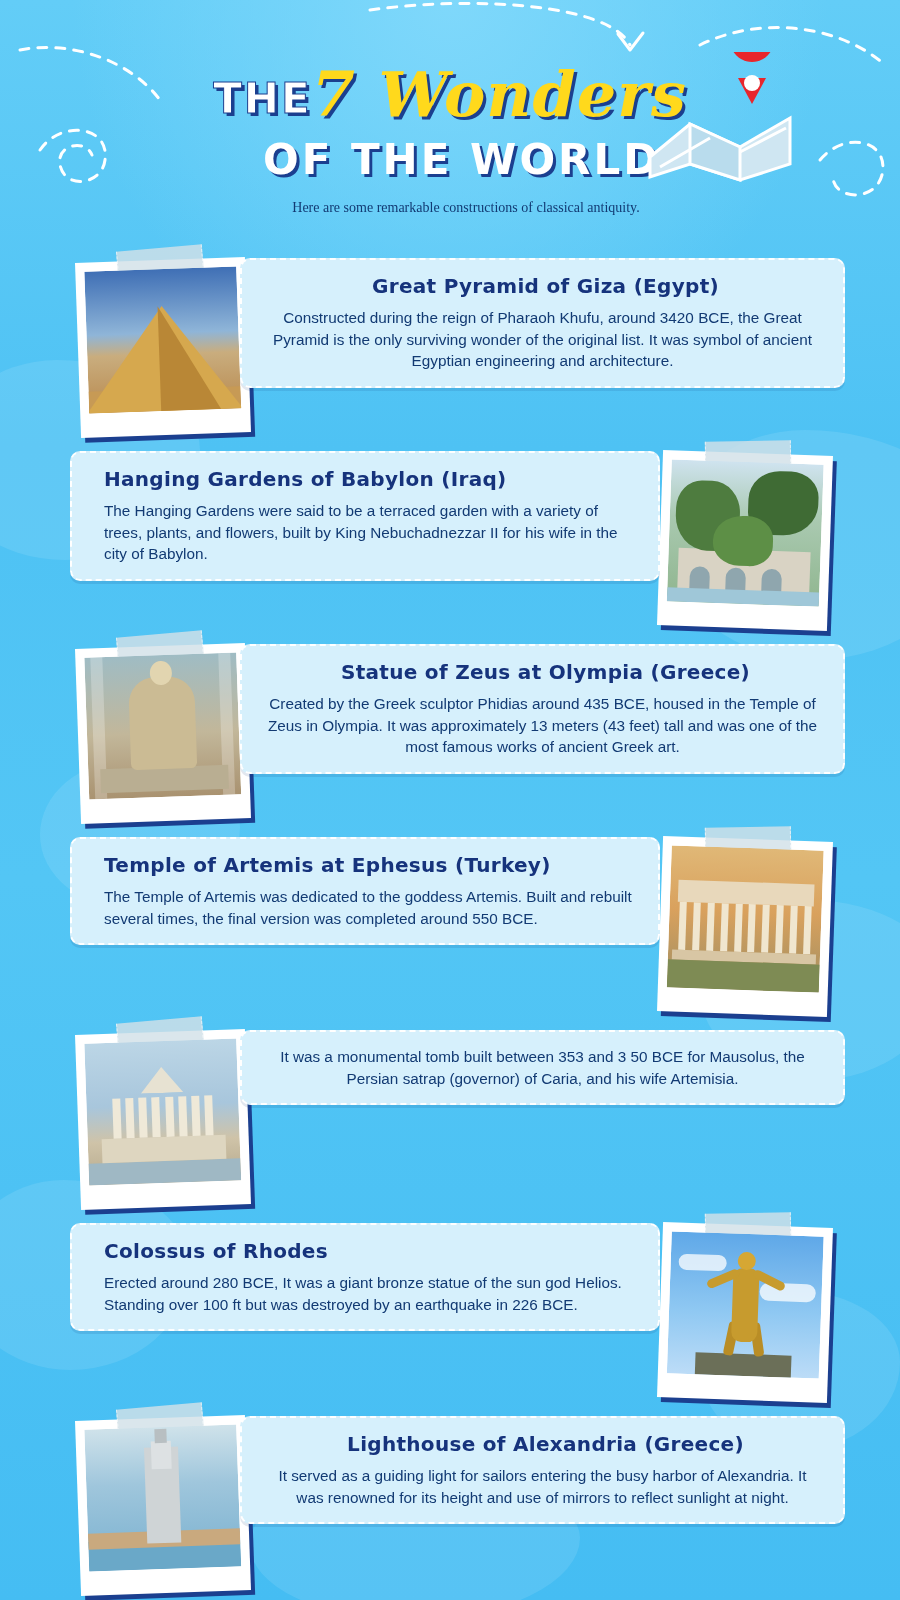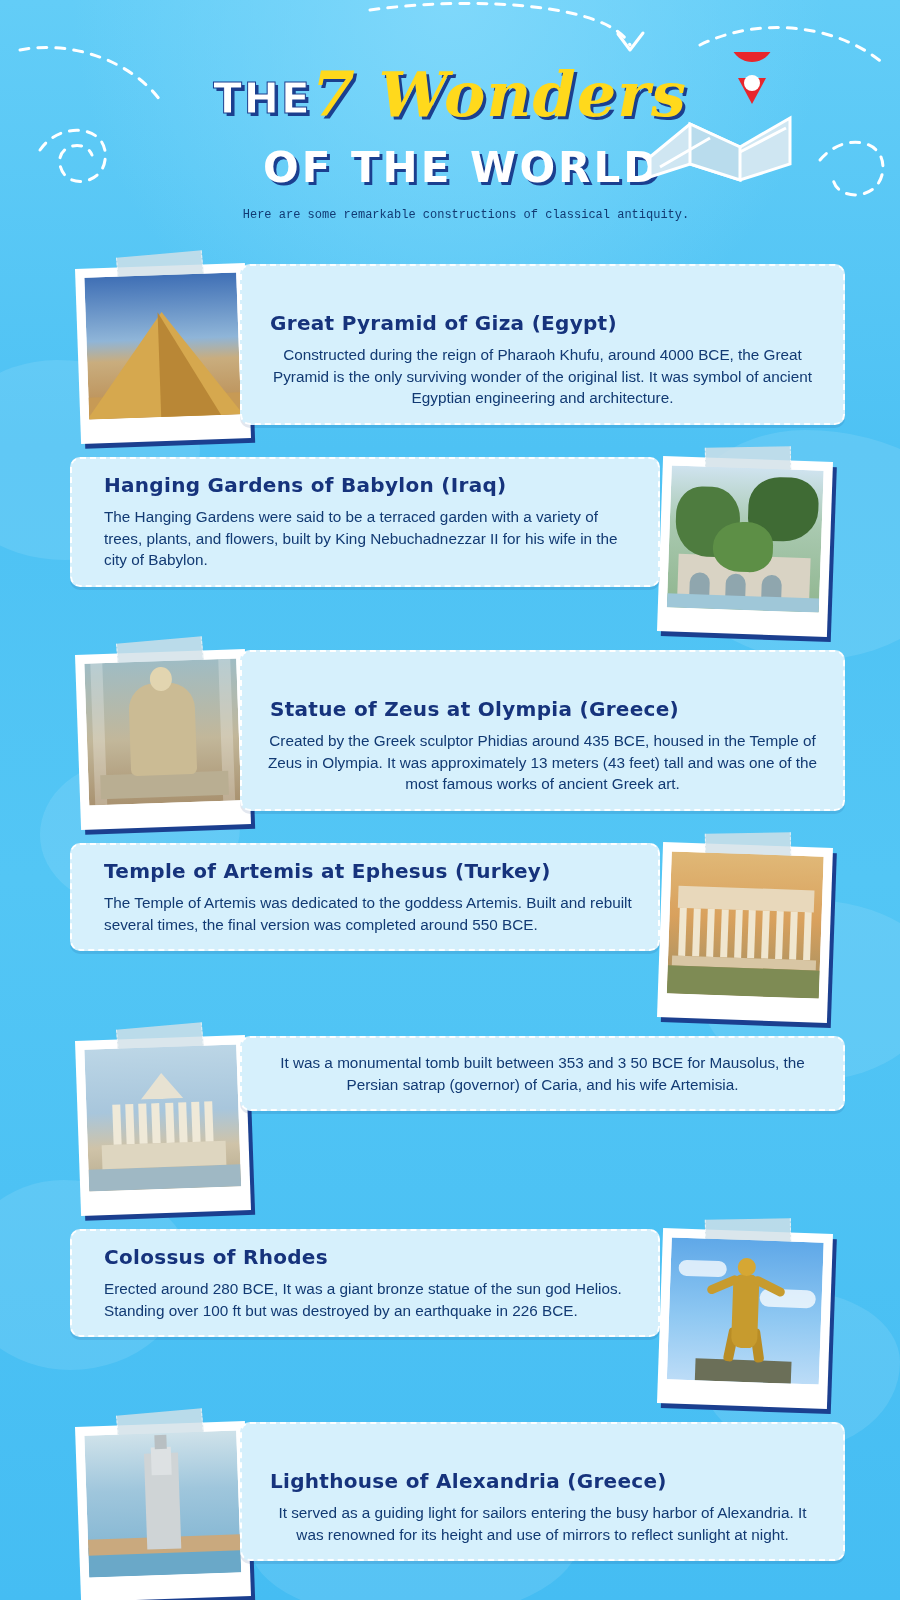--- a/index.html
+++ b/index.html
@@ -50,27 +50,27 @@
   .seven-wonders {
     font-family: "DejaVu Serif", serif;
     font-style: italic; font-weight: 700;
     font-size: 62px; color: #ffd91c;
     text-shadow: 3px 3px 0 #1b3f8f;
     letter-spacing: 1px;
   }
   .of-world {
     font-family: "DejaVu Sans", sans-serif;
     font-weight: 900; font-size: 42px; color: #ffffff;
-    letter-spacing: 3px; margin-top: 12px;
+    letter-spacing: 3px; margin-top: 4px;
     text-shadow: 3px 3px 0 #1b3f8f;
     padding-left: 24px;
   }
   .subtitle {
-    margin-top: 16px; font-size: 12px; color: #123a73;
-    font-family: Liberation Mono, monospace;
+    margin-top: 16px; font-size: 14px; color: #123a73;
+    font-family: Liberation Serif, serif;
     padding-left: 32px;
   }
 
   
   .map-graphic { position: absolute; right: 90px; top: 52px; width: 170px; height: 130px; }
 
   
   .entries { position: relative; margin-top: 34px; }
   .entry {
     position: relative;
@@ -90,21 +90,21 @@
   .entry.right-img .card { left: 70px; right: 240px; padding-left: 32px; }
 
   .card h2 {
     font-family: "DejaVu Sans", sans-serif;
     font-weight: 900;
     font-size: 20px;
     color: #16337c;
     letter-spacing: 0.3px;
     margin-bottom: 9px;
   }
-  .entry.left-img .card h2 { text-align: left; padding-left: 6px; margin-top: 31px; }
+  .entry.left-img .card h2 { text-align: center; padding-left: 6px; }
   .card p {
     font-size: 15.3px;
     line-height: 1.42;
     color: #123a73;
     text-align: center;
   }
   .entry.right-img .card p { text-align: left; }
   .entry.right-img .card h2 { text-align: left; }
 
   
@@ -247,21 +247,21 @@
       <div class="tape"></div>
       <div class="inner">
         <div class="sky p1-sky"></div>
         <div class="p1-sand"></div>
         <div class="p1-pyr"></div>
         <div class="p1-pyr2"></div>
       </div>
     </div>
     <div class="card">
       <h2>Great Pyramid of Giza (Egypt)</h2>
-      <p>Constructed during the reign of Pharaoh Khufu, around 4000 BCE, the Great Pyramid is the only surviving wonder of the original list. It was symbol of ancient Egyptian engineering and architecture.</p>
+      <p>Constructed during the reign of Pharaoh Khufu, around 3420 BCE, the Great Pyramid is the only surviving wonder of the original list. It was symbol of ancient Egyptian engineering and architecture.</p>
     </div>
   </div>
 
   <div class="entry right-img">
     <div class="photo rot-r">
       <div class="tape"></div>
       <div class="inner">
         <div class="sky p2-bg"></div>
         <div class="p2-wall"></div>
         <div class="p2-arc" style="left:22px"></div>

